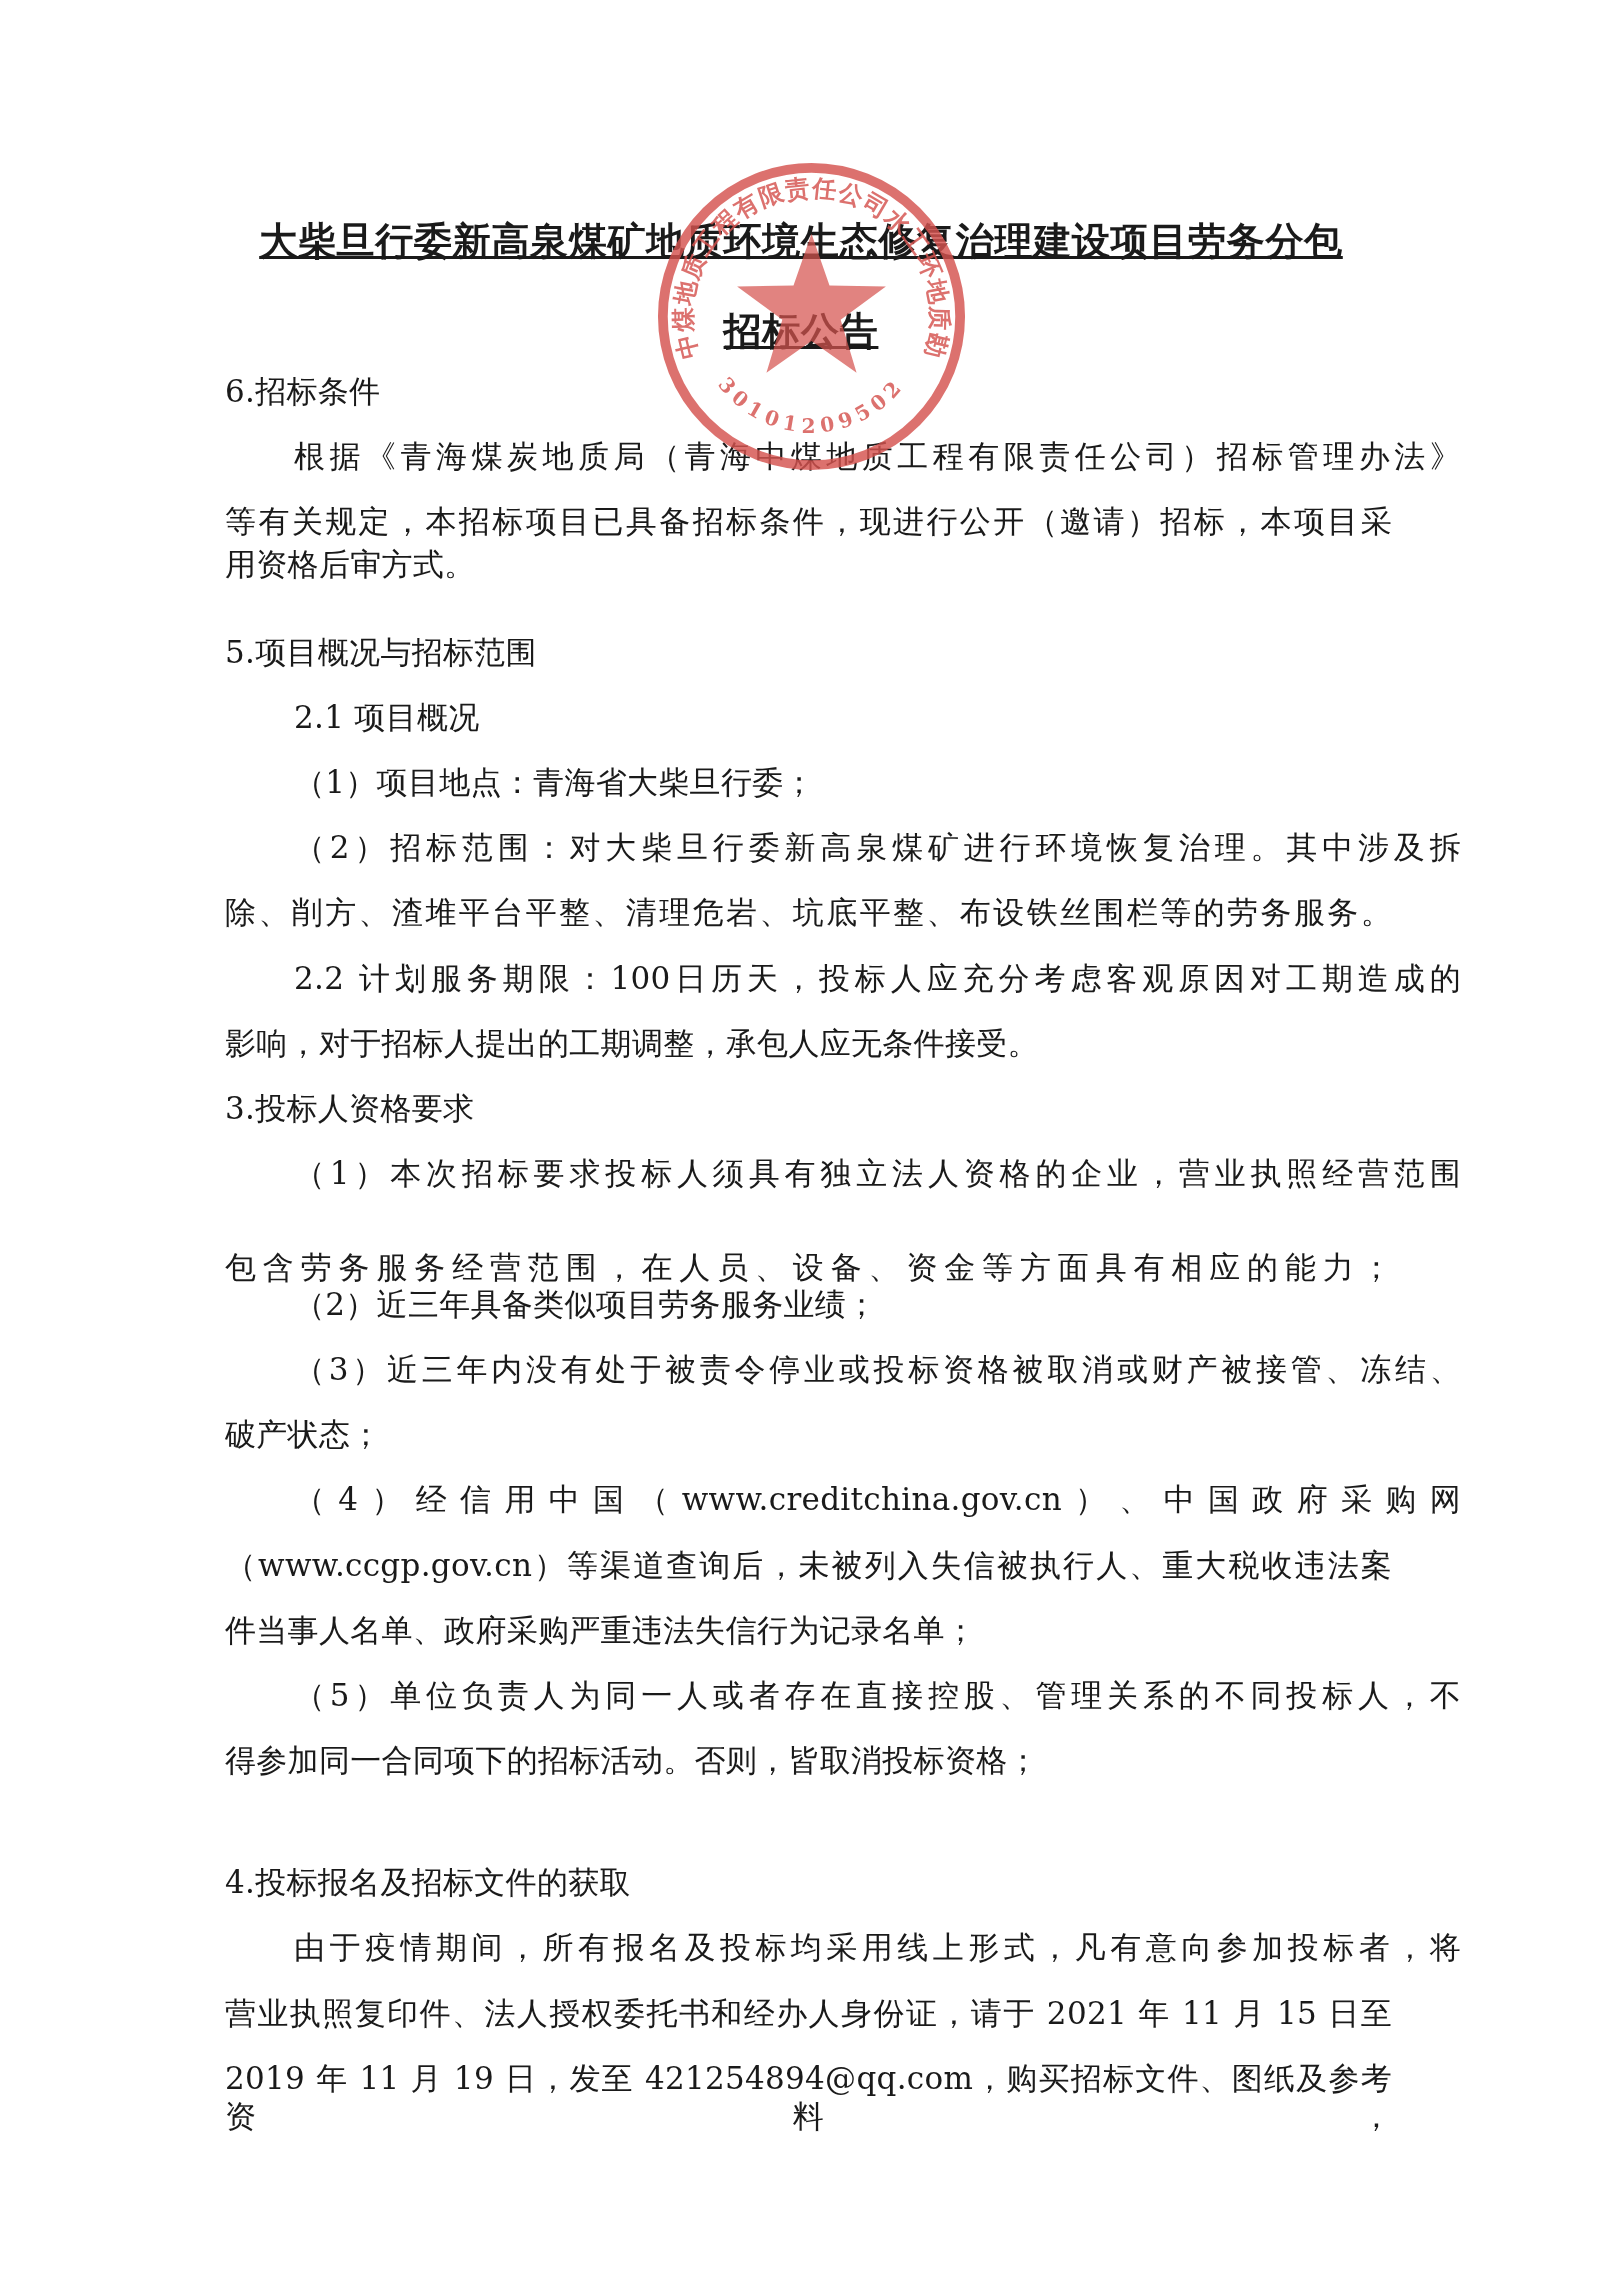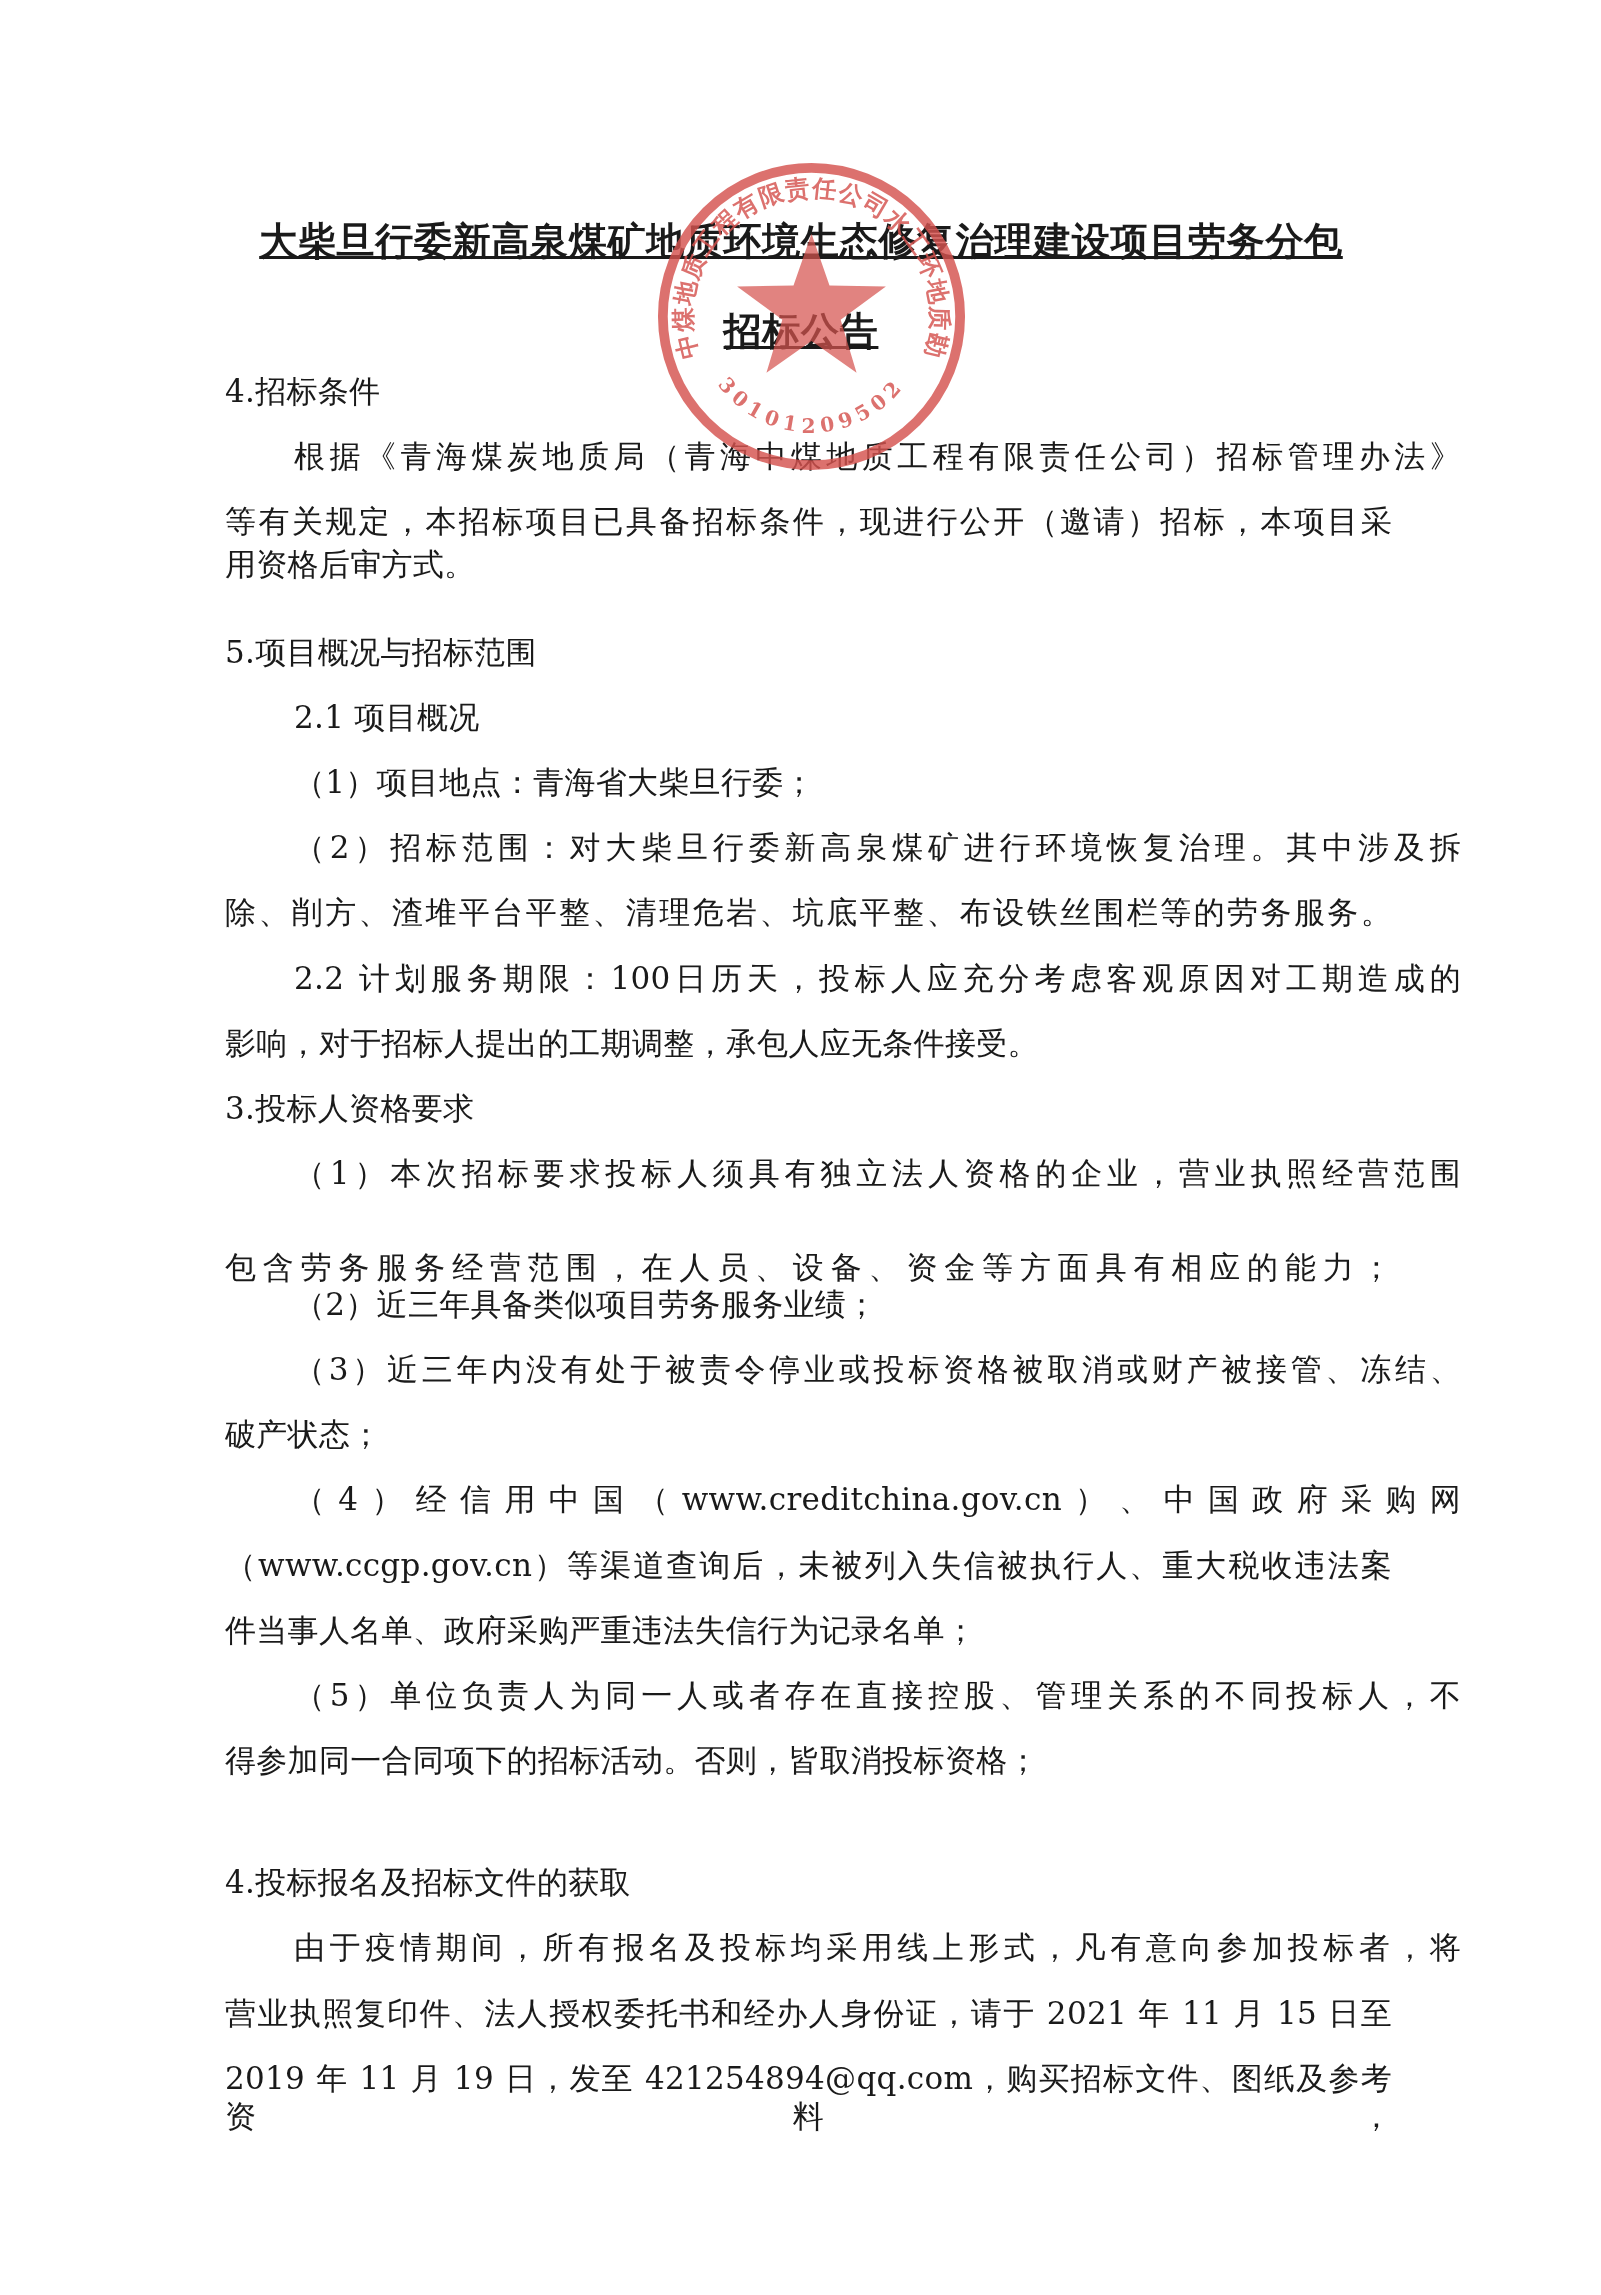--- a/index.html
+++ b/index.html
@@ -58,21 +58,21 @@
   .seal .arc-serial  { font-size: 31px; letter-spacing: 9px; font-weight: bold; }
 </style>
 </head>
 <body>
 
 <div class="page">
 
   <div class="title-line title-1">大柴旦行委新高泉煤矿地质环境生态修复治理建设项目劳务分包</div>
   <div class="title-line title-2">招标公告</div>
 
-  <div class="ln" style="top:372px">4.招标条件</div>
+  <div class="ln" style="top:372px">6.招标条件</div>
   <div class="ln ind fill" style="top:437px">根据《青海煤炭地质局（青海中煤地质工程有限责任公司）招标管理办法》</div>
   <div class="ln fill" style="top:502px">等有关规定，本招标项目已具备招标条件，现进行公开（邀请）招标，本项目采</div>
   <div class="ln" style="top:545px">用资格后审方式。</div>
   <div class="ln" style="top:633px">5.项目概况与招标范围</div>
   <div class="ln ind" style="top:698px">2.1 项目概况</div>
   <div class="ln ind" style="top:763px">（1）项目地点：青海省大柴旦行委；</div>
   <div class="ln ind fill" style="top:828px">（2）招标范围：对大柴旦行委新高泉煤矿进行环境恢复治理。其中涉及拆</div>
   <div class="ln fill" style="top:893px">除、削方、渣堆平台平整、清理危岩、坑底平整、布设铁丝围栏等的劳务服务。</div>
   <div class="ln ind fill" style="top:959px">2.2 计划服务期限：100日历天，投标人应充分考虑客观原因对工期造成的</div>
   <div class="ln" style="top:1024px">影响，对于招标人提出的工期调整，承包人应无条件接受。</div>

